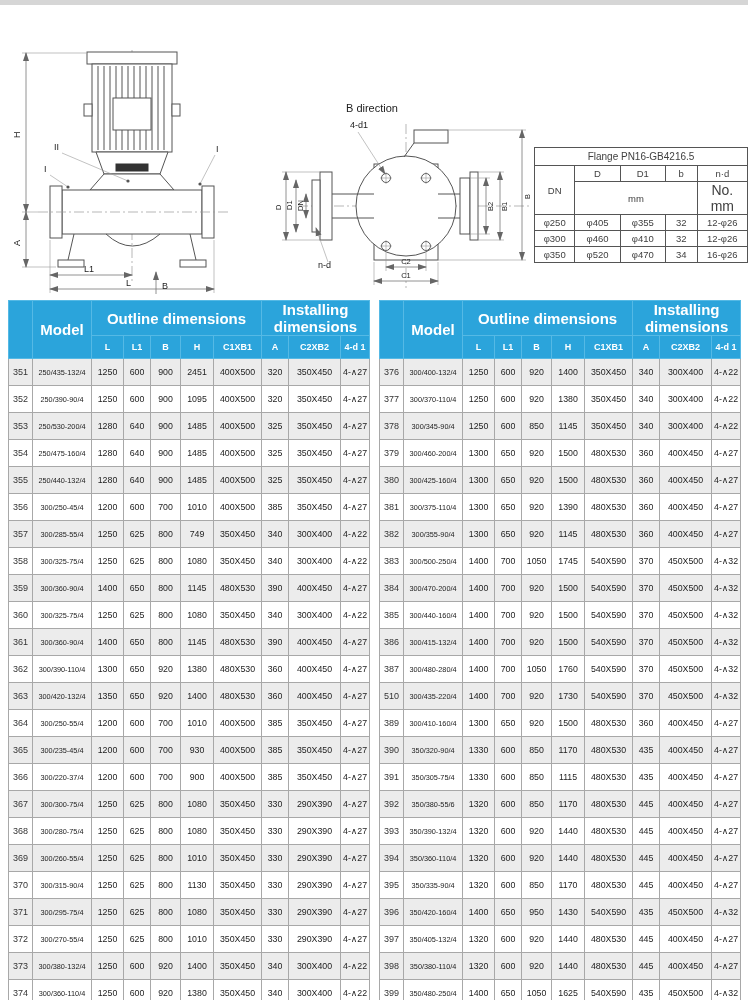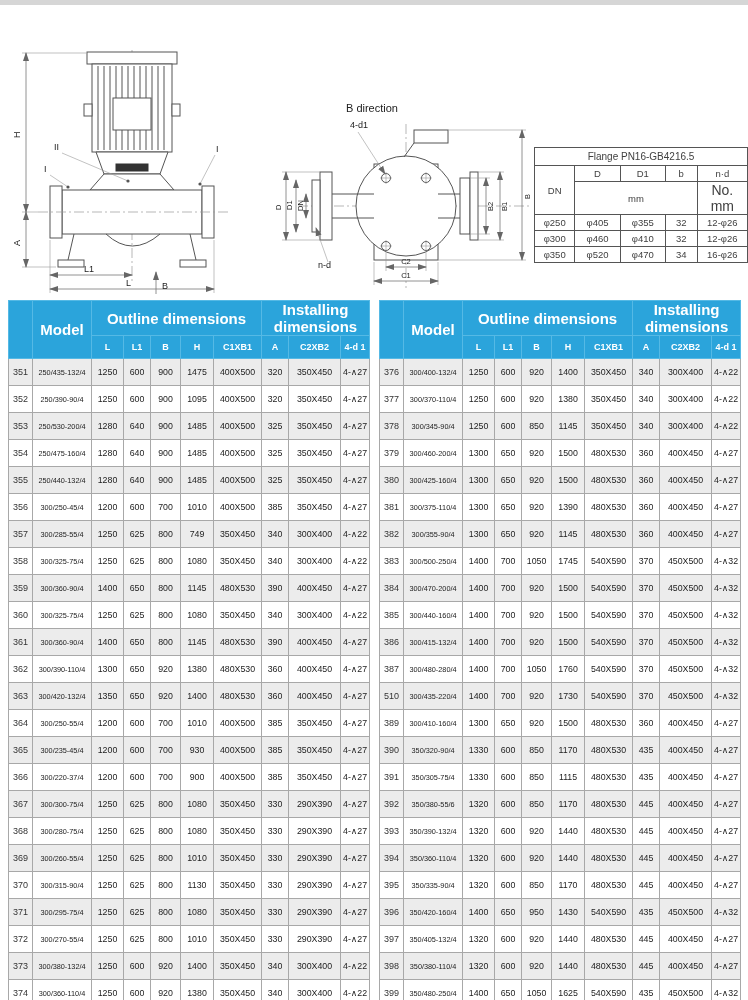--- a/index.html
+++ b/index.html
@@ -249,21 +249,21 @@
           <th>4-d 1</th>
         </tr>
       </thead>
       <tbody>
           <tr>
             <td>351</td>
             <td>250/435-132/4</td>
             <td>1250</td>
             <td>600</td>
             <td>900</td>
-            <td>1475</td>
+            <td>2451</td>
             <td>400X500</td>
             <td>320</td>
             <td>350X450</td>
             <td>4-∧27</td>
           </tr>
           <tr>
             <td>352</td>
             <td>250/390-90/4</td>
             <td>1250</td>
             <td>600</td>

